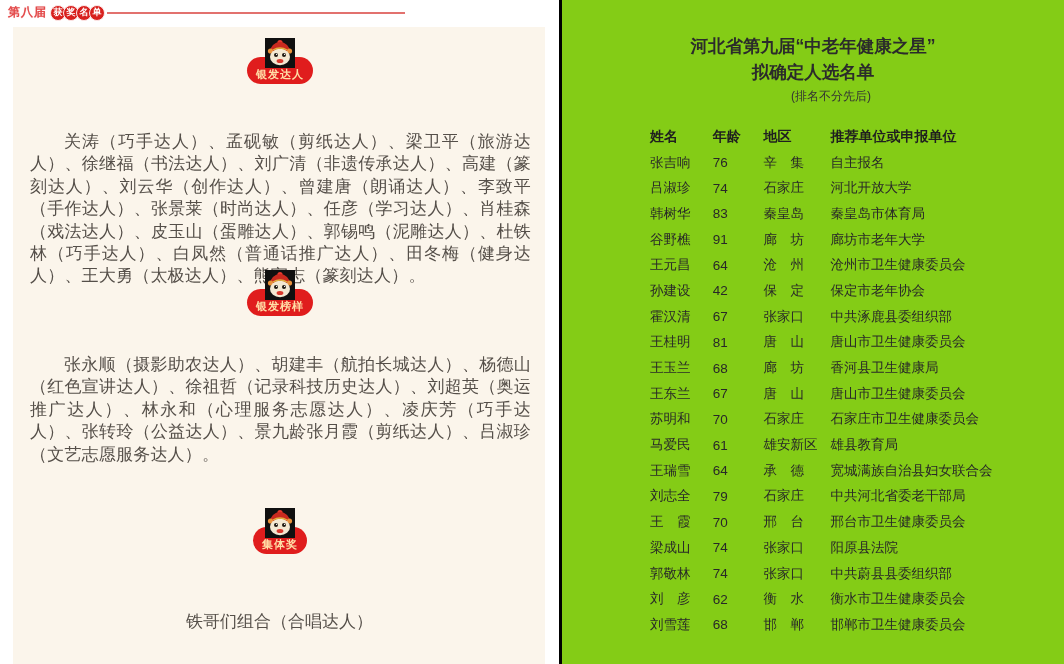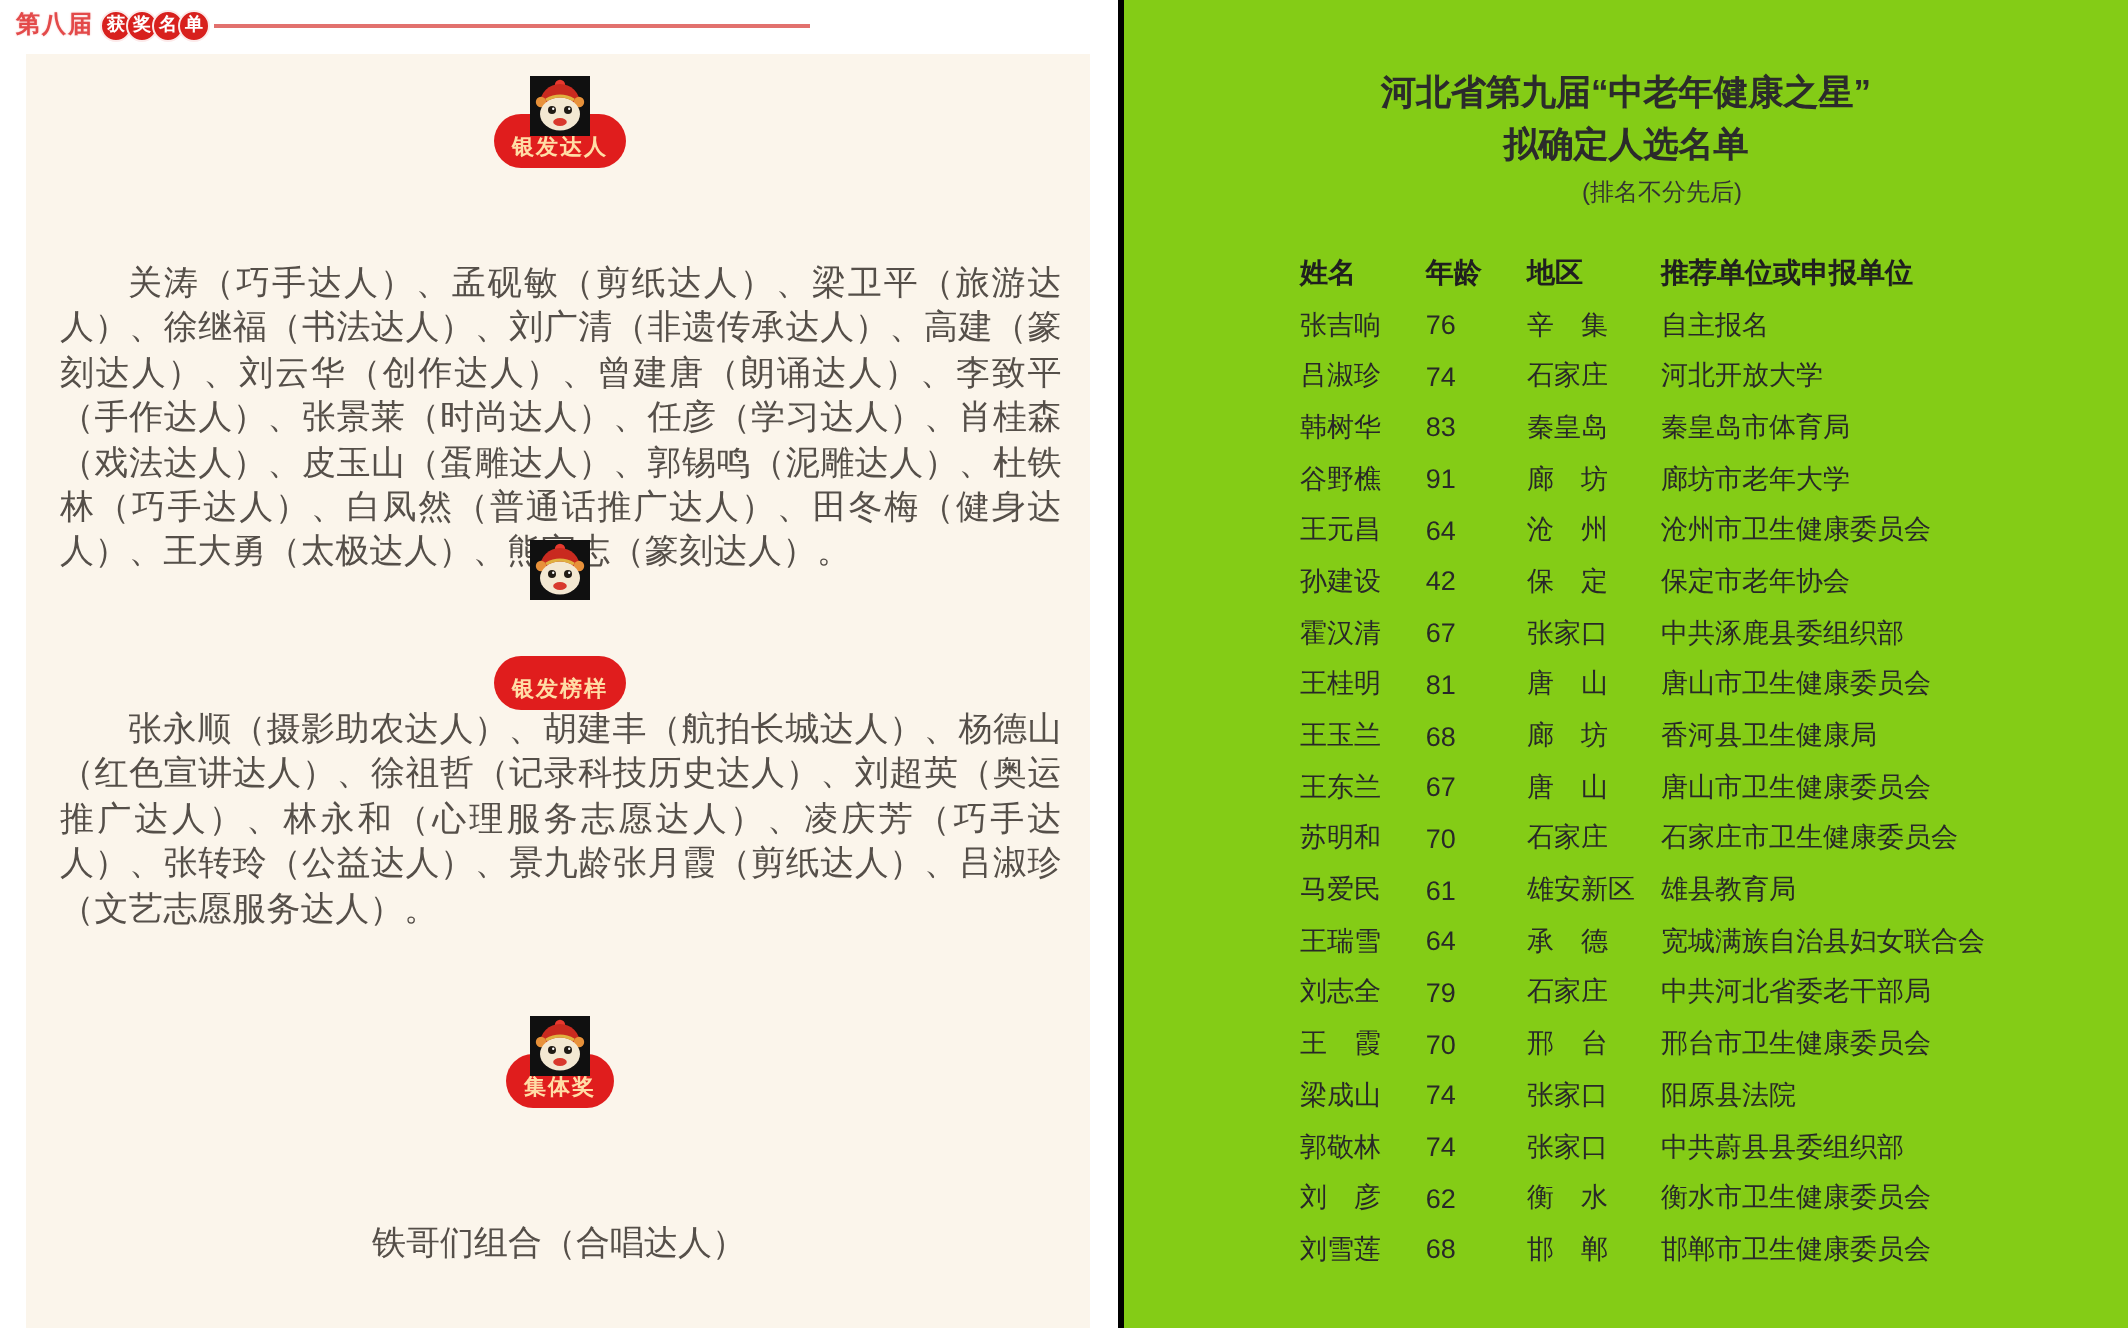--- a/index.html
+++ b/index.html
@@ -23,21 +23,21 @@
     color:#ffffff; font-size:9px; font-weight:bold;
     display:flex; align-items:center; justify-content:center;
     margin-left:-3px; border:1px solid #fceaea;
   }
   .hdr-line { width:298px; height:2px; background:#e2716e; margin-left:2px; }
 
   .cream { position:absolute; left:13px; top:27px; width:532px; height:637px; background:#fbf5eb; }
 
   .badge { position:absolute; left:280px; transform:translateX(-50%); display:flex; flex-direction:column; align-items:center; }
   .badge-1 { top:38px; }
-  .badge-2 { top:270px;gap:39px; }
+  .badge-2 { top:270px; }
   .badge-3 { top:508px; }
   .lion { width:30px; height:30px; background:#101010; position:relative; z-index:2; }
   .lion svg { display:block; }
   .badge-pill {
     position:relative; z-index:1; margin-top:-11px;
     background:#e01d1d; border-radius:14px;
     padding:12px 9px 4px; color:#ffddA6; font-size:11px; font-weight:bold;
     line-height:1; letter-spacing:1px; white-space:nowrap;text-align:right;
   }
 

